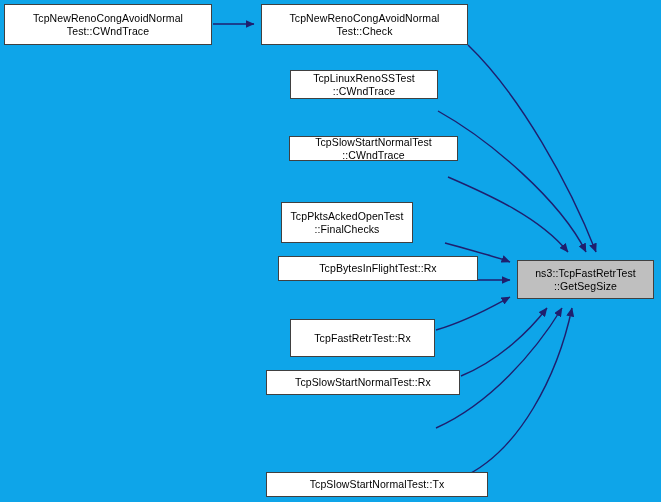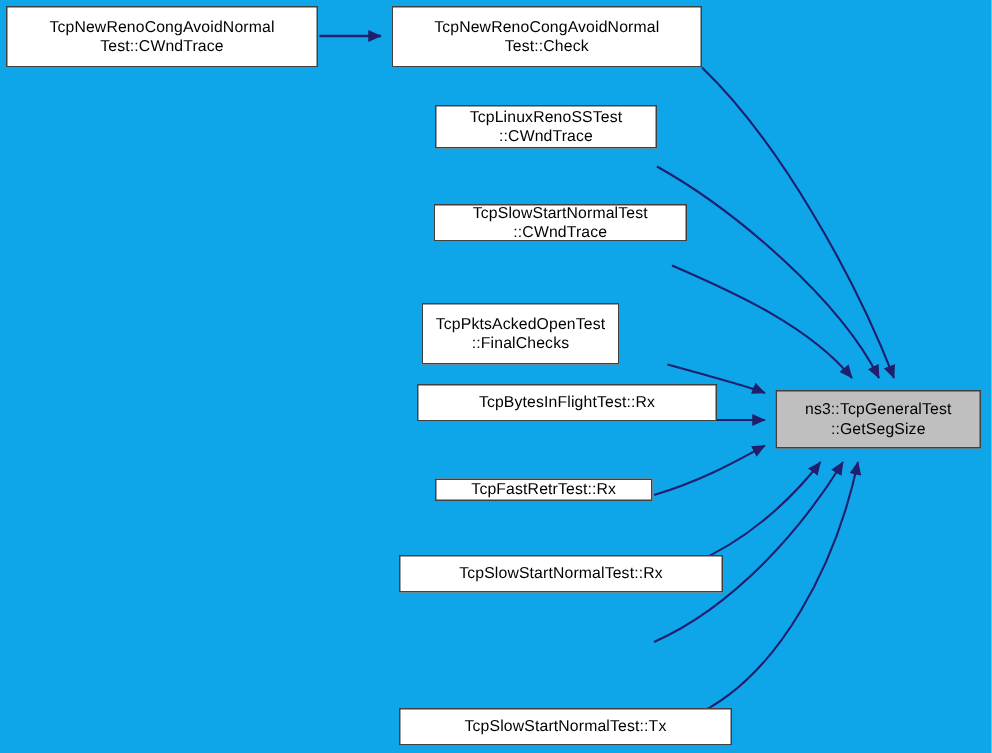--- a/index.html
+++ b/index.html
@@ -109,31 +109,31 @@
 
   <div class="node" style="left:281px; top:202px; width:132px; height:41px;">
     <span class="node-label">TcpPktsAckedOpenTest
 ::FinalChecks</span>
   </div>
 
   <div class="node" style="left:278px; top:256px; width:200px; height:25px;">
     <span class="node-label">TcpBytesInFlightTest::Rx</span>
   </div>
 
-  <div class="node" style="left:290px; top:319px; width:145px; height:15px;">
+  <div class="node" style="left:290px; top:319px; width:145px; height:38px;">
     <span class="node-label">TcpFastRetrTest::Rx</span>
   </div>
 
-  <div class="node" style="left:266px; top:370px; width:216px; height:25px;">
+  <div class="node" style="left:266px; top:370px; width:194px; height:25px;">
     <span class="node-label">TcpSlowStartNormalTest::Rx</span>
   </div>
 
 
   <div class="node" style="left:266px; top:472px; width:222px; height:25px;">
     <span class="node-label">TcpSlowStartNormalTest::Tx</span>
   </div>
 
   <div class="node highlight" style="left:517px; top:260px; width:137px; height:39px;">
-    <span class="node-label">ns3::TcpGeneralTest
+    <span class="node-label">ns3::TcpFastRetrTest
 ::GetSegSize</span>
   </div>
 
 </div>
 
 </body></html>

